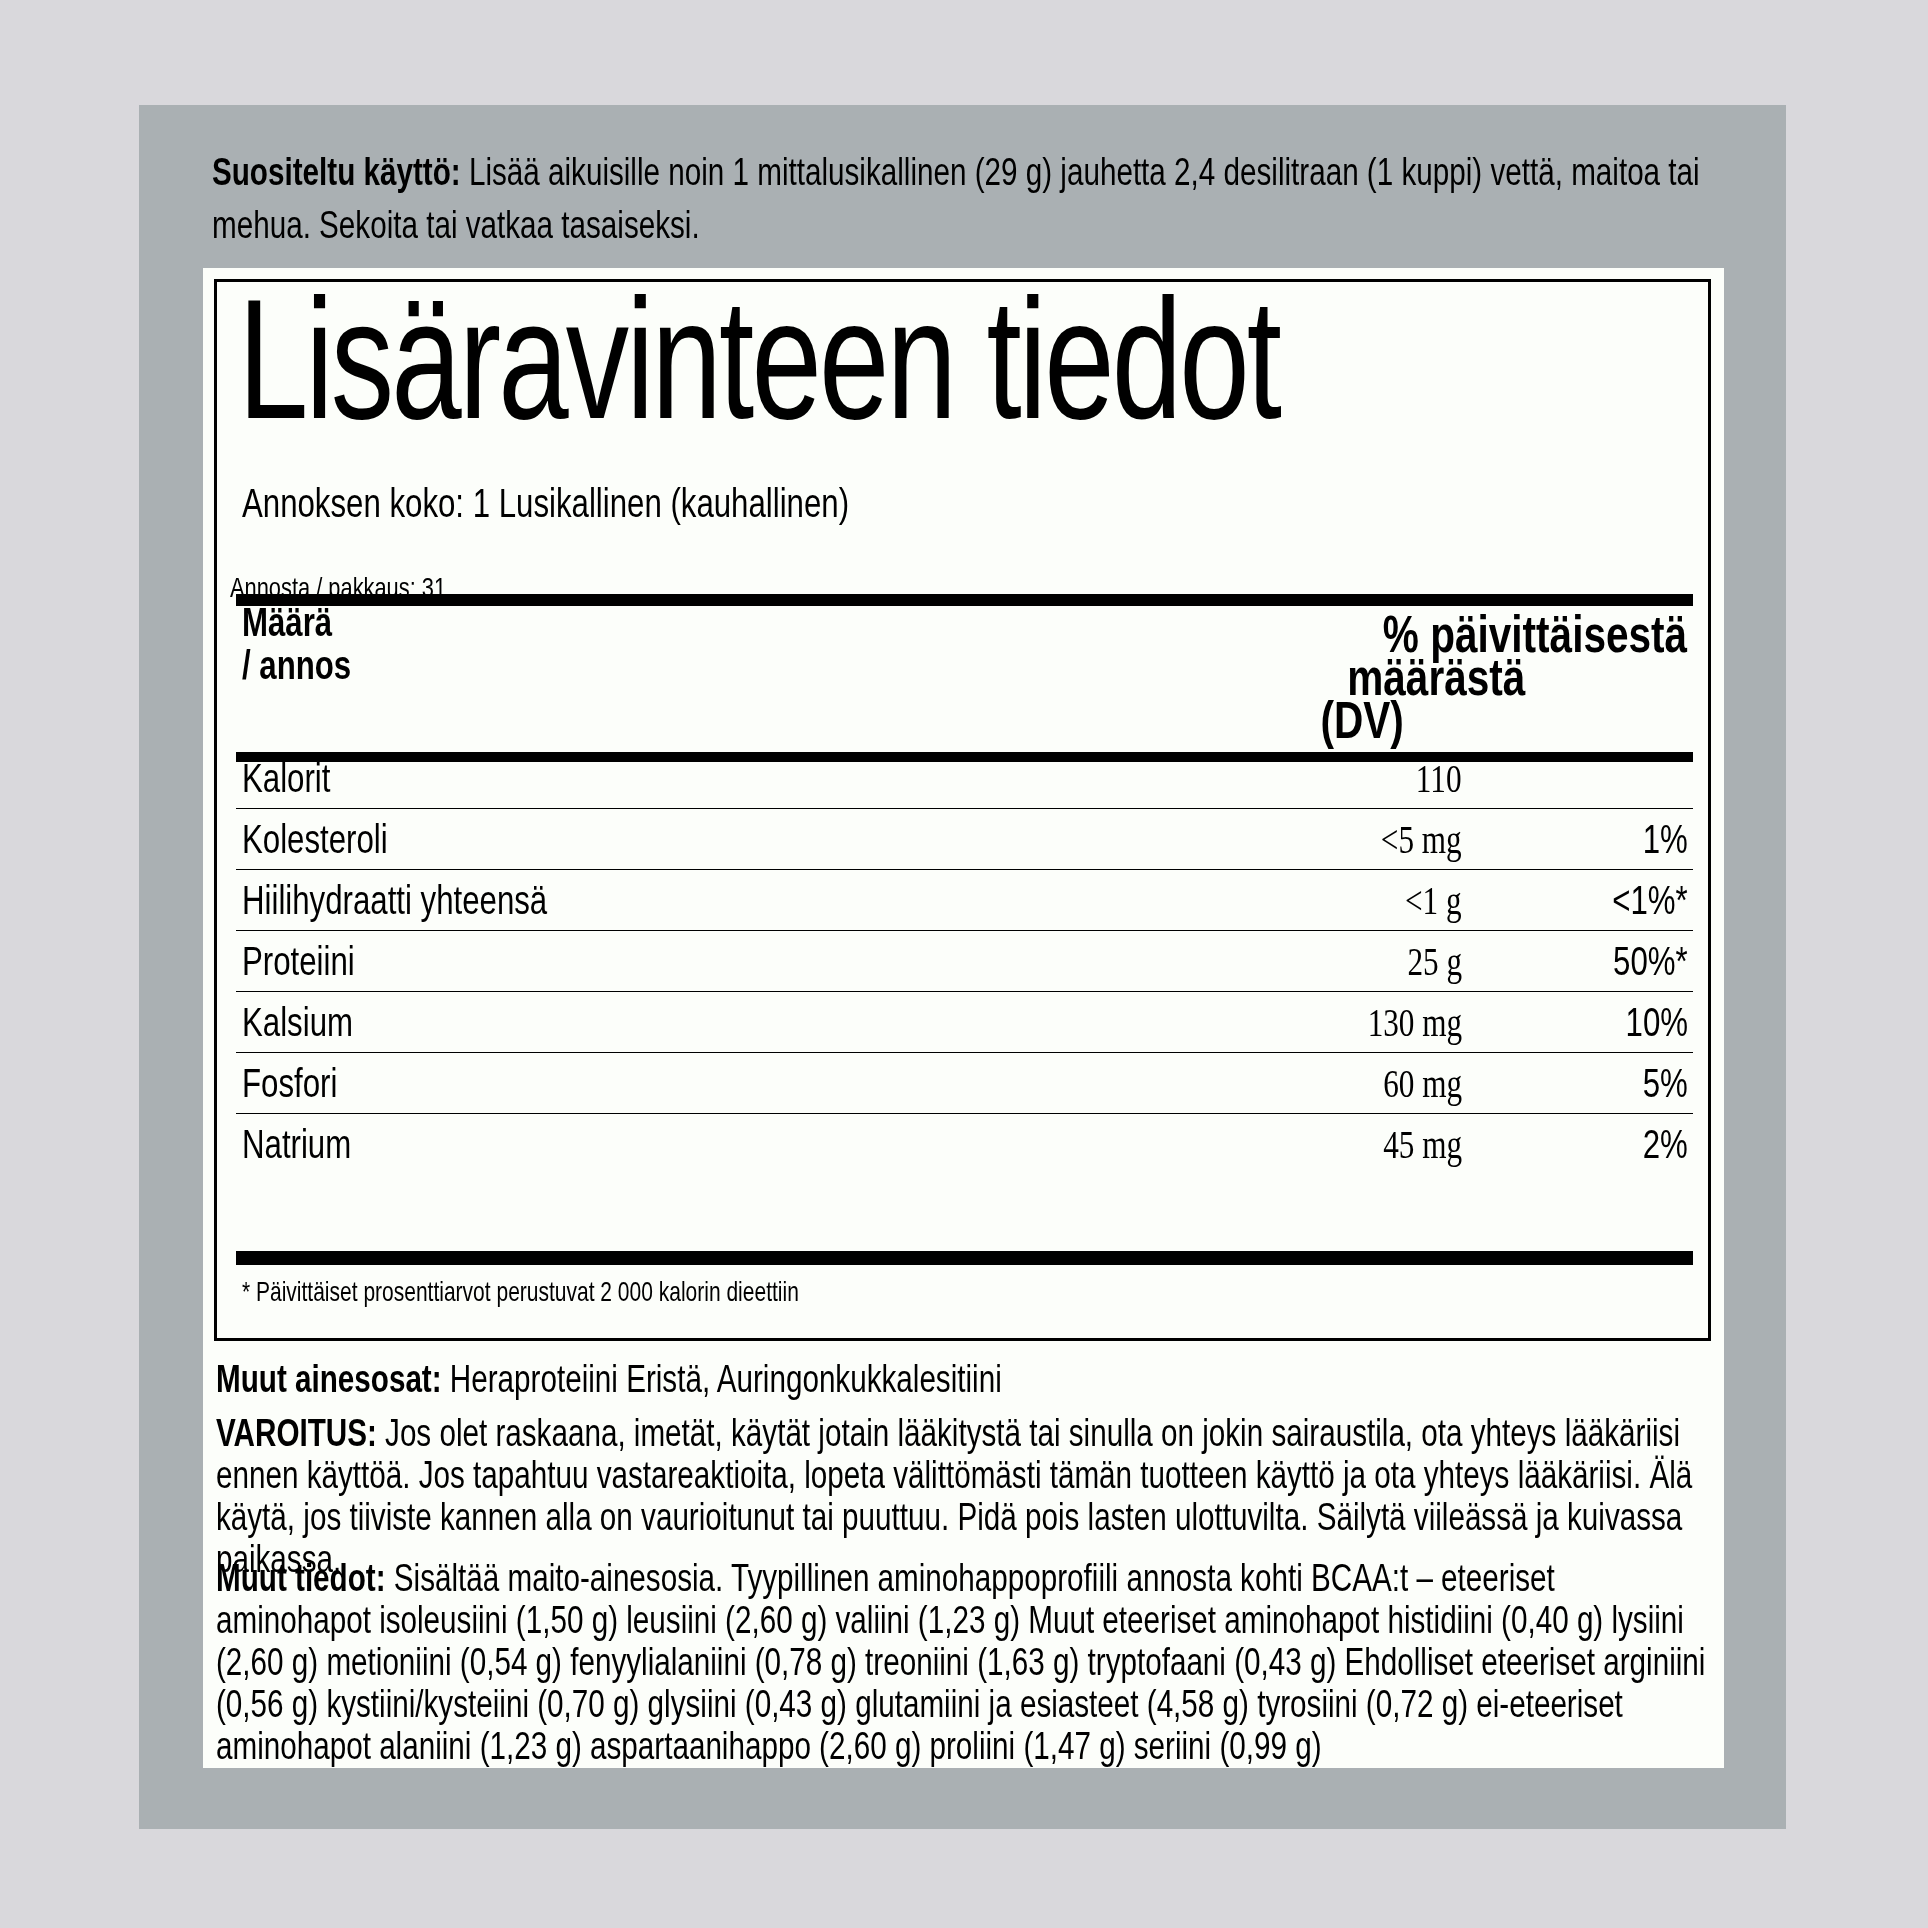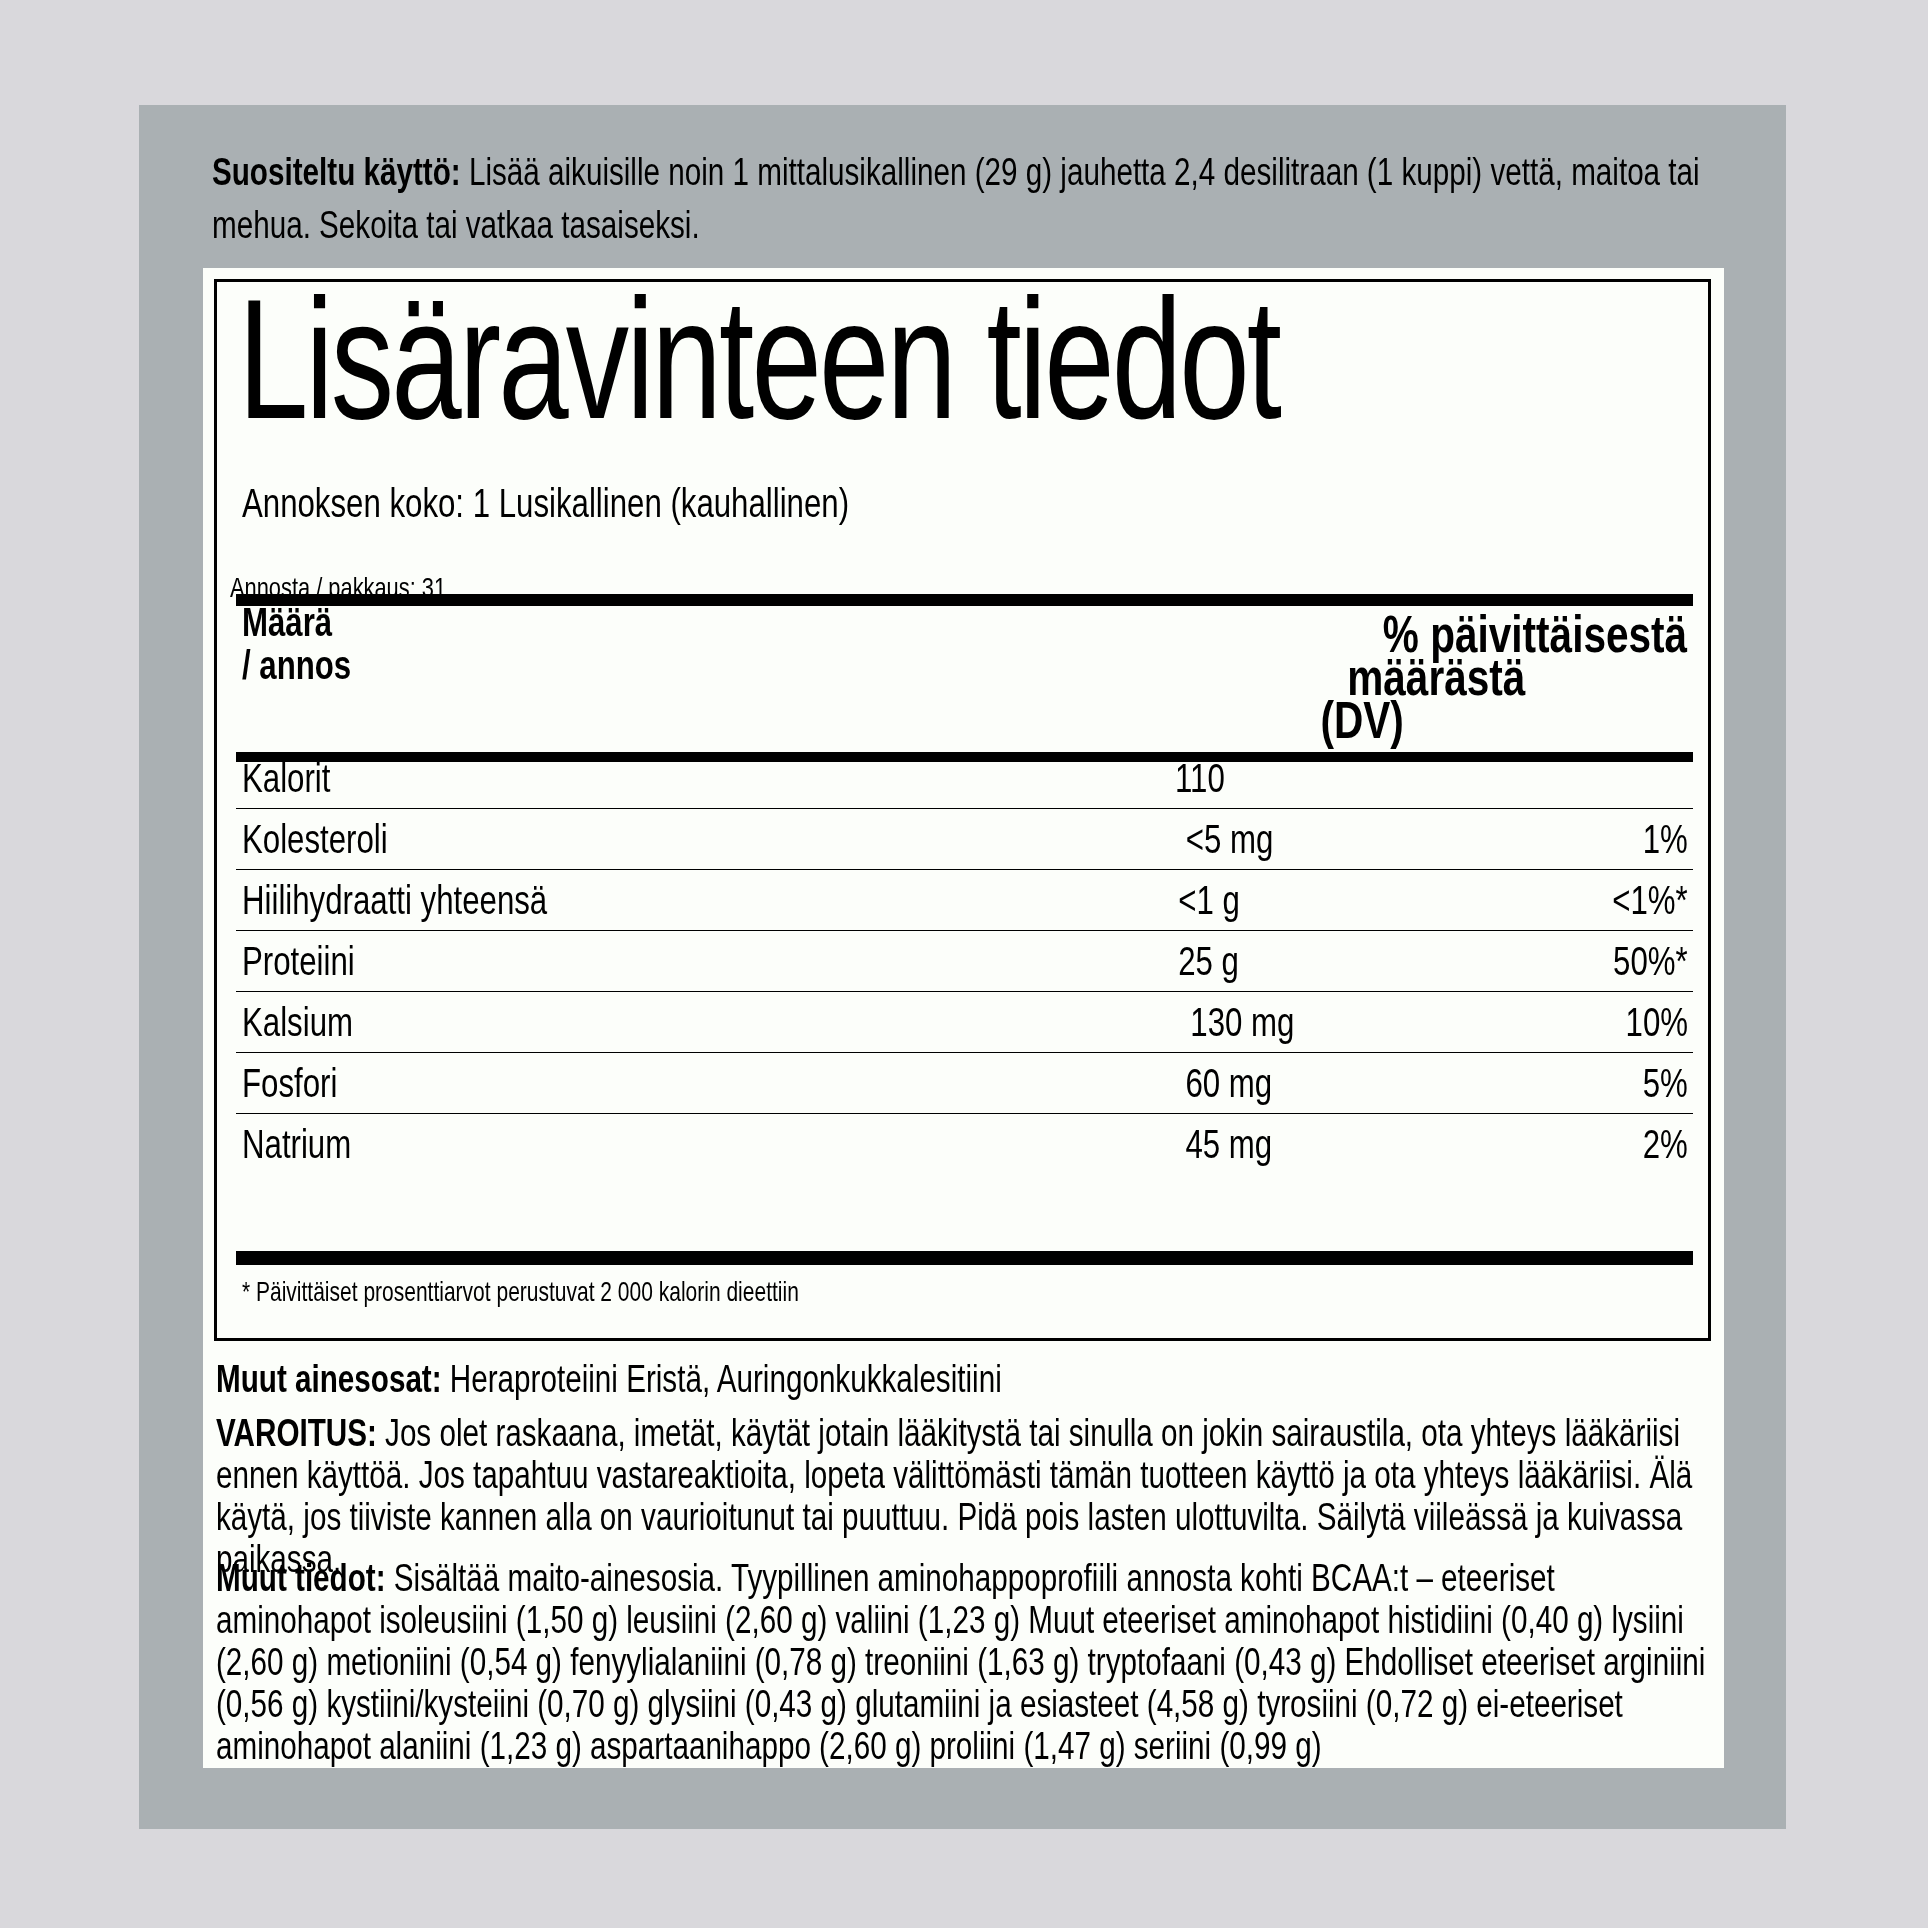--- a/index.html
+++ b/index.html
@@ -43,21 +43,21 @@
   .bar3{top:969px;height:14px;}
   .hdr-left{position:absolute;left:24.5px;top:319px;font-size:40px;font-weight:bold;line-height:43px;}
   .hdr-right{position:absolute;right:21px;top:331px;font-size:52px;font-weight:bold;line-height:43px;text-align:left;}
   .rows{position:absolute;left:19px;right:15px;top:466px;}
   .t-row{
     display:flex;align-items:center;height:61px;box-sizing:border-box;
     border-bottom:1.9px solid #000;font-size:40px;padding:0 5.6px;
   }
   .t-row:last-child{border-bottom:none;}
   .r-name{flex:1;text-align:left;}
-  .r-amt{width:301px;}
+  .r-amt{width:301px;text-align:right;font-family:Liberation Serif, serif;}
   .r-dv{width:226px;text-align:right;}
   .footnote{position:absolute;left:24.5px;top:991px;font-size:28px;line-height:38px;}
   .cx-foot{display:inline-block;transform:scaleX(.75);transform-origin:0 50%;white-space:nowrap;}
   .bottom-sec{position:absolute;left:13px;font-size:38px;}
   .sec-ingredients{top:1090px;line-height:43px;}
   .sec-warning{top:1144px;line-height:42px;}
   .sec-info{top:1289px;line-height:42px;}
 </style>
 </head>
 <body>

